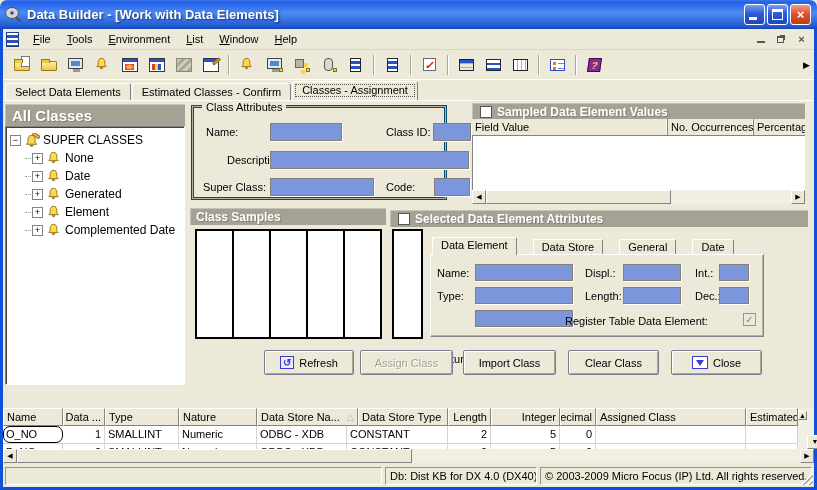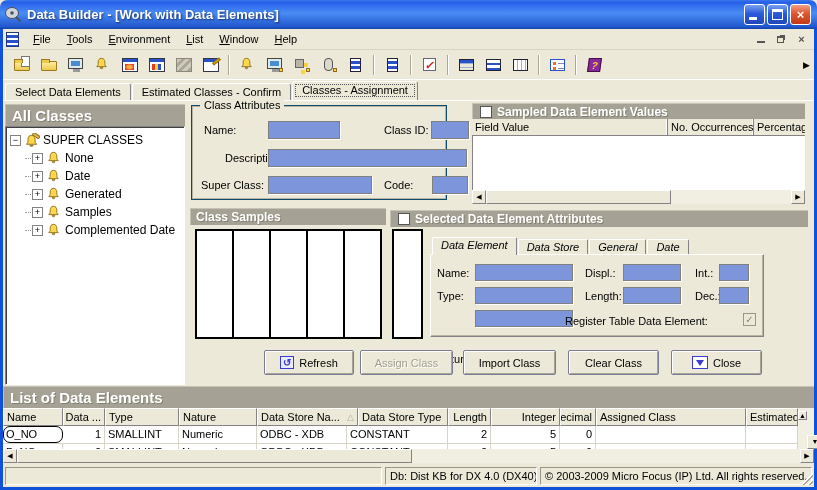--- a/index.html
+++ b/index.html
@@ -80,21 +80,21 @@
   .allclasses{position:absolute;left:2px;top:3px;width:180px;height:281px;}
   .allclasses .panel-hdr{height:22px;}
   .treebox{position:absolute;left:0;top:22px;right:0;bottom:0;background:#fff;
     border:1px solid;border-color:#848284 #fff #fff #848284;box-shadow:inset 1px 1px 0 #404040;padding:4px 2px 2px 4px;overflow:hidden;}
   .t-row{display:flex;align-items:center;height:18px;font-size:12px;white-space:nowrap;}
   .t-row.child{padding-left:15px;}
   .t-exp{width:11px;height:11px;border:1px solid #848284;background:#fff;font-size:9px;line-height:9px;text-align:center;margin-right:3px;flex:none;}
   .t-stub{width:6px;border-top:1px dotted #9a9a9a;margin-right:1px;flex:none;}
   .t-ico{width:16px;height:15px;margin-right:3px;flex:none;}
   
-  .groupbox{position:absolute;left:188px;top:4px;width:256px;height:95px;border:1px solid #0c4a6e;outline:1px solid #b8b4a4;outline-offset:-2px;}
+  .groupbox{position:absolute;left:188px;top:4px;width:256px;height:95px;border:3px solid #0c4a6e;outline:1px solid #b8b4a4;outline-offset:-2px;}
   .legend{position:absolute;left:8px;top:-7px;background:var(--dialog-bg);padding:0 4px;}
   .lbl{position:absolute;white-space:nowrap;}
   .fld{position:absolute;background:var(--field-blue);border:1px solid #808080;box-shadow:1px 1px 0 #fff;height:18px;font:11px "Liberation Sans",sans-serif;color:#000;padding:0 2px;}
   
   .sampled{position:absolute;left:469px;top:2px;width:333px;height:101px;}
   .sampled .panel-hdr{height:16px;}
   .sv-cols{position:absolute;left:0;top:16px;right:0;height:17px;background:var(--dialog-bg);border-bottom:1px solid #848284;display:flex;overflow:hidden;}
   .svh{padding:2px 3px;border-right:1px solid #848284;box-shadow:inset -1px 0 0 #fff;white-space:nowrap;overflow:hidden;flex:none;}
   .sv-body{position:absolute;left:0;top:33px;right:0;bottom:14px;background:#fff;border-left:1px solid #848284;}
   .hscroll{display:flex;background:#f1efe2;}
@@ -104,21 +104,21 @@
   .sv-scroll{position:absolute;left:0;bottom:0;right:0;height:14px;}
   
   .csamples-hdr{position:absolute;left:187px;top:107px;width:196px;height:17px;}
   .csamples-box{position:absolute;left:192px;top:128px;width:187px;height:110px;background:#fff;border:2px solid #000;display:flex;}
   .cs-col{flex:1;border-right:2px solid #000;}
   .cs-col:last-child{border-right:none;}
   .single-sample{position:absolute;left:389px;top:128px;width:31px;height:110px;background:#fff;border:2px solid #000;}
   
   .selattr-hdr{position:absolute;left:387px;top:109px;width:418px;height:17px;}
   .attr-tabstrip{position:absolute;left:429px;top:136px;height:18px;display:flex;align-items:flex-end;}
-  .atab{height:16px;padding:1px 8px 0;border:1px solid #848284;border-bottom:none;border-top-color:#fff;border-left-color:#fff;border-radius:2px 2px 0 0;background:var(--dialog-bg);margin-right:1px;white-space:nowrap;font-style:italic;}
+  .atab{height:16px;padding:1px 8px 0;border:1px solid #848284;border-bottom:none;border-top-color:#fff;border-left-color:#fff;border-radius:2px 2px 0 0;background:var(--dialog-bg);margin-right:16px;white-space:nowrap;}
   .atab.active{height:18px;position:relative;z-index:3;}
   .attr-page{position:absolute;left:427px;top:153px;width:334px;height:83px;background:var(--dialog-bg);
     border:1px solid #848284;border-top-color:#fff;border-left-color:#fff;box-shadow:inset -1px -1px 0 #b8b4a4;}
   .cb-dis{width:13px;height:13px;background:#ece9d8;border:1px solid #9a9687;color:#848284;font-size:10px;line-height:11px;text-align:center;position:absolute;}
   
   .abtn{position:absolute;top:249px;height:25px;background:var(--dialog-bg);border:1px solid #7c7c94;border-radius:2px;
     box-shadow:inset 1px 1px 0 #fff,inset -1px -1px 0 #a8a49a;font:11px "Liberation Sans",sans-serif;
     display:flex;align-items:center;justify-content:center;gap:5px;}
   .abtn.disabled{color:#a39f90;text-shadow:1px 1px 0 #fff;}
   .aico-refresh{width:14px;height:13px;border:1px solid #3b3bd0;background:#e8ecff;color:#3b3bd0;font-size:10px;line-height:11px;text-align:center;font-weight:bold;}
@@ -356,21 +356,21 @@
               </svg></span>
             <span class="t-lbl">Generated</span>
           </div>
           <div class="t-row child">
             <span class="t-stub"></span>
             <span class="t-exp">+</span>
             <span class="t-ico"><svg width="15" height="14" viewBox="0 0 16 16">
                 <path d="M8 1.5C5.5 1.5 4.2 3.4 4.2 5.8V9L2.6 11h10.8L11.8 9V5.8C11.8 3.4 10.5 1.5 8 1.5z" fill="#ffd84a" stroke="#8a6d1d"></path>
                 <path d="M6.3 12.2a1.8 1.8 0 0 0 3.4 0z" fill="#ffd84a" stroke="#8a6d1d"></path>
               </svg></span>
-            <span class="t-lbl">Samples</span>
+            <span class="t-lbl">Element</span>
           </div>
           <div class="t-row child">
             <span class="t-stub"></span>
             <span class="t-exp">+</span>
             <span class="t-ico"><svg width="15" height="14" viewBox="0 0 16 16">
                 <path d="M8 1.5C5.5 1.5 4.2 3.4 4.2 5.8V9L2.6 11h10.8L11.8 9V5.8C11.8 3.4 10.5 1.5 8 1.5z" fill="#ffd84a" stroke="#8a6d1d"></path>
                 <path d="M6.3 12.2a1.8 1.8 0 0 0 3.4 0z" fill="#ffd84a" stroke="#8a6d1d"></path>
               </svg></span>
             <span class="t-lbl">Complemented Date</span>
           </div>
@@ -463,23 +463,20 @@
         </span><span class="abtn" style="left: 460px; width: 93px;">
           <span>Import Class</span>
         </span><span class="abtn" style="left: 565px; width: 91px;">
           <span>Clear Class</span>
         </span><span class="abtn" style="left: 668px; width: 91px;">
           <span class="aico-close"></span>
           <span>Close</span>
         </span></span>
   </div>
 
-  <div class="panel-hdr big-hdr list-hdr">
-    <span>List of Data Elements</span>
-  </div>
   <div class="grid-head">
       <span class="gh" style="width: 60px;">
         <span>Name</span>
       </span>
       <span class="gh r" style="width: 42px;">
         <span>Data ...</span>
       </span>
       <span class="gh" style="width: 74px;">
         <span>Type</span>
       </span>

